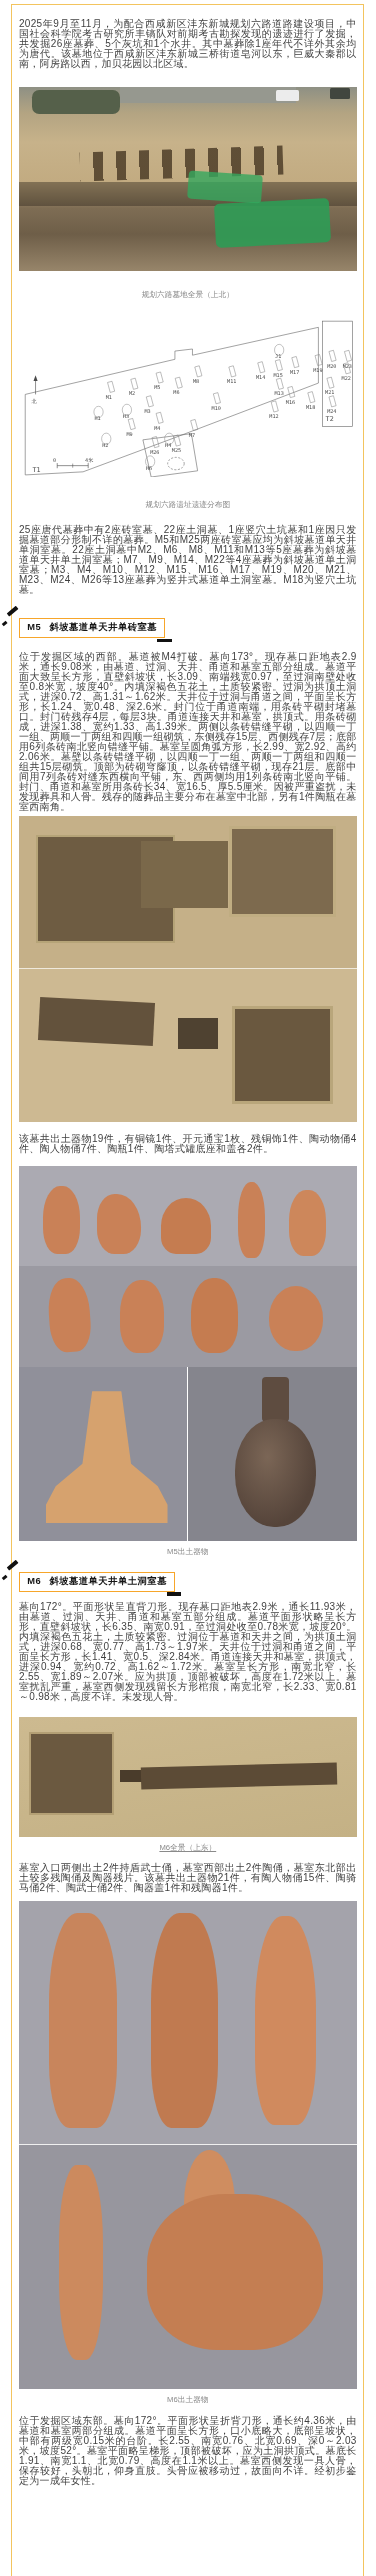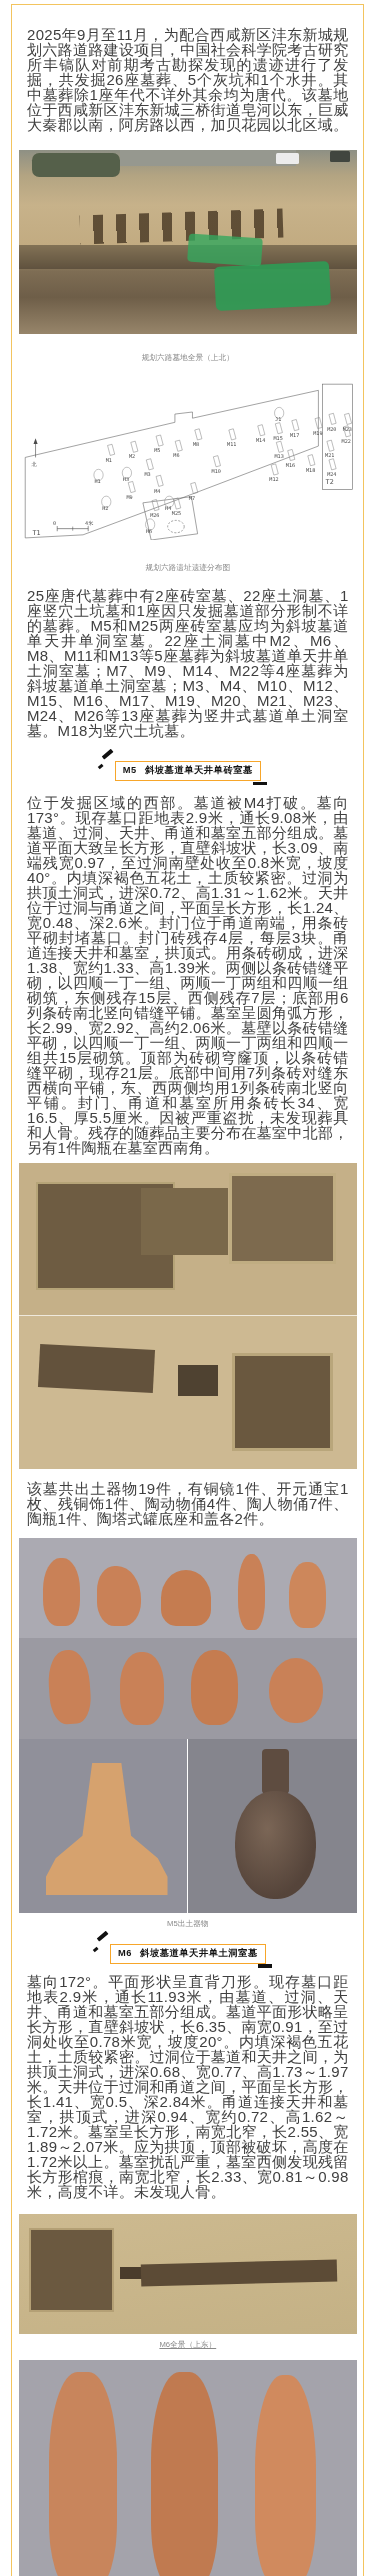--- a/index.html
+++ b/index.html
@@ -7,28 +7,28 @@
     width:376px;height:3808px;overflow:hidden;background:#ffffff;
     font-family:"Liberation Sans","DejaVu Sans",sans-serif;
     color:#3f3f3f;position:relative;
   }
   .frame{
     position:absolute;left:11.3px;top:4.1px;width:353px;height:3792px;
     border:1px solid #f3c45e;box-sizing:border-box;background:#ffffff;
   }
   .inner{padding:0 6.7px;}
   p.body-text{
-    font-size:15px;line-height:15px;text-align:justify;margin:8px;
+    font-size:10px;line-height:10px;text-align:justify;margin:0;
     color:#3f3f3f;letter-spacing:0.3px;
   }
   .caption{
     font-size:7.7px;line-height:14.4px;color:#8a8a8a;text-align:center;margin:0;
   }
   
-  .sec-header{display:flex;justify-content:center;position:relative;}
+  .sec-header{display:flex;position:relative;}
   .hbox{
     position:relative;border:1px solid #f7a62a;background:#fff;
     padding:2.1px 7.2px 3.1px 7.2px;font-size:9.3px;font-weight:bold;color:#141414;
     letter-spacing:0.5px;white-space:nowrap;
   }
   .hlabel{margin-right:5.2px;}
   .pen{position:absolute;left:-17.5px;top:-8.2px;width:17.5px;height:17.5px;}
   .pen::before{
     content:"";position:absolute;left:5.2px;top:2.1px;width:12.4px;height:4.1px;
     background:#111;border-radius:0.5px;transform:rotate(-40deg);transform-origin:left center;
@@ -213,20 +213,21 @@
 
     <p class="body-text" style="margin-top:9.8px;">墓向172°。平面形状呈直背刀形。现存墓口距地表2.9米，通长11.93米，由墓道、过洞、天井、甬道和墓室五部分组成。墓道平面形状略呈长方形，直壁斜坡状，长6.35、南宽0.91，至过洞处收至0.78米宽，坡度20°。内填深褐色五花土，土质较紧密。过洞位于墓道和天井之间，为拱顶土洞式，进深0.68、宽0.77、高1.73～1.97米。天井位于过洞和甬道之间，平面呈长方形，长1.41、宽0.5、深2.84米。甬道连接天井和墓室，拱顶式，进深0.94、宽约0.72、高1.62～1.72米。墓室呈长方形，南宽北窄，长2.55、宽1.89～2.07米。应为拱顶，顶部被破坏，高度在1.72米以上。墓室扰乱严重，墓室西侧发现残留长方形棺痕，南宽北窄，长2.33、宽0.81～0.98米，高度不详。未发现人骨。</p>
 
     <div class="ph ph-m6ov" style="margin-top:15.5px;">
       <i style="left:3%;top:12%;width:24%;height:66%;background:#6b5940;border:2.1px solid #b4a075;"></i>
       <i style="left:30%;top:44%;width:7%;height:10%;background:#4a3c2b;"></i>
       <i style="left:36%;top:40%;width:58%;height:18%;background:#5c4b36;transform:rotate(-1.5deg);"></i>
     </div>
     <p class="caption" style="margin-top:4.1px;text-decoration:underline;">M6全景（上东）</p>
 
+    <p class="body-text" style="margin-top:7.7px;">墓室入口两侧出土2件持盾武士俑，墓室西部出土2件陶俑，墓室东北部出土较多残陶俑及陶器残片。该墓共出土器物21件，有陶人物俑15件、陶骑马俑2件、陶武士俑2件、陶器盖1件和残陶器1件。</p>
 
     <div class="ph ph-m6fig" style="margin-top:7.7px;">
       <i class="fig" style="left:9%;top:2.5%;width:20%;height:44%;border-radius:42% 42% 30% 30%;background:#c8855c;"></i>
       <i class="fig" style="left:39%;top:2.5%;width:20%;height:44%;border-radius:42% 42% 30% 30%;background:#c07a50;"></i>
       <i class="fig" style="left:70%;top:3%;width:18%;height:43%;border-radius:45% 45% 32% 32%;background:#d08a5e;"></i>
       <i class="fig" style="left:12%;top:54%;width:13%;height:40%;border-radius:40%;background:#cc8a5e;"></i>
       <i class="fig" style="left:49%;top:51%;width:15%;height:22%;border-radius:50% 50% 30% 30%;background:#cf8d60;"></i>
       <i class="fig" style="left:38%;top:60%;width:52%;height:32%;border-radius:45% 45% 40% 40%;background:#c47e52;"></i>
     </div>
     <p class="caption" style="margin-top:4.1px;">M6出土器物</p>

